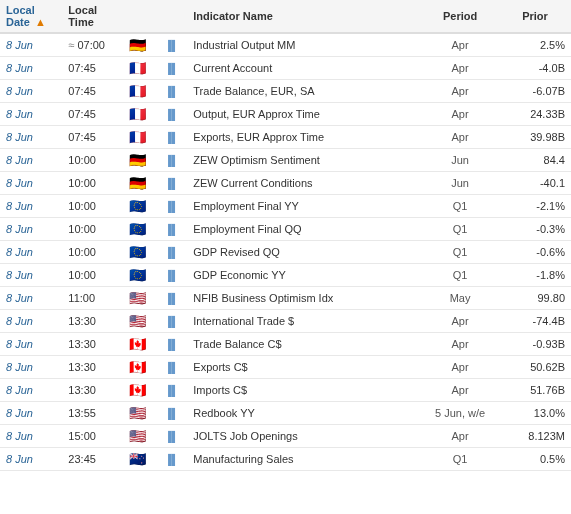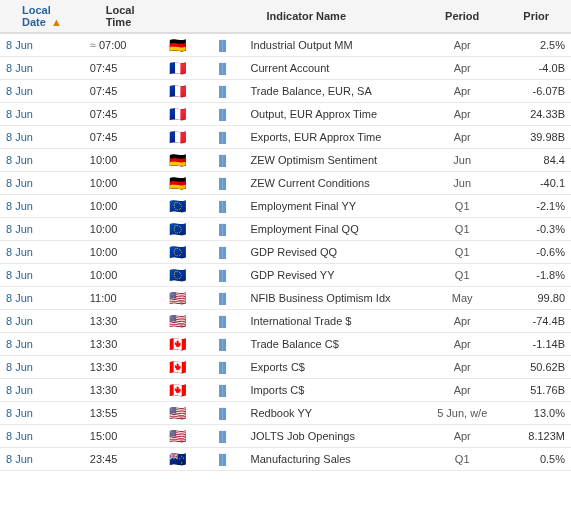--- a/index.html
+++ b/index.html
@@ -9,21 +9,21 @@
       width: 571px;
       border-collapse: collapse;
     }
 
     thead tr {
       background: #f5f5f5;
       border-bottom: 2px solid #ddd;
     }
 
     thead th {
-      padding: 4px 22px;
+      padding: 4px 6px;
       text-align: left;
       color: #333;
       font-weight: bold;
       font-size: 11px;
       white-space: nowrap;
     }
 
     thead th.sortable {
       cursor: pointer;
       color: #2a6496;
@@ -51,21 +51,21 @@
     .col-flag { width: 22px; text-align: center; }
     .col-chart { width: 20px; text-align: center; }
     .col-name { width: 195px; }
     .col-period { width: 65px; text-align: center; margin-top: 20px; }
     .col-prior { width: 60px; text-align: center; }
 
     .flag { font-size: 14px; }
     .chart-icon { color: #6699cc; font-size: 10px; }
     .approx-symbol { color: #888; }
 
-    .date-cell { color: #2a6496; font-weight: normal; }
+    .date-cell { color: #2a6496; font-weight: normal; font-style: italic; }
     .time-cell { color: #333; }
     .name-cell { color: #333; }
     .period-cell { color: #555; text-align: center; }
     .prior-cell { color: #333; text-align: right; }
   </style>
 </head>
 <body>
 
 <table>
   <thead>
@@ -170,21 +170,21 @@
     <td class="col-chart"><span class="chart-icon">▐▌</span></td>
     <td class="col-name name-cell">GDP Revised QQ</td>
     <td class="col-period period-cell">Q1</td>
     <td class="col-prior prior-cell">-0.6%</td>
   </tr>
       <tr>
     <td class="col-date date-cell">8 Jun</td>
     <td class="col-time time-cell">10:00</td>
     <td class="col-flag"><span class="flag">🇪🇺</span></td>
     <td class="col-chart"><span class="chart-icon">▐▌</span></td>
-    <td class="col-name name-cell">GDP Revised YY</td>
+    <td class="col-name name-cell">GDP Economic YY</td>
     <td class="col-period period-cell">Q1</td>
     <td class="col-prior prior-cell">-1.8%</td>
   </tr>
       <tr>
     <td class="col-date date-cell">8 Jun</td>
     <td class="col-time time-cell">11:00</td>
     <td class="col-flag"><span class="flag">🇺🇸</span></td>
     <td class="col-chart"><span class="chart-icon">▐▌</span></td>
     <td class="col-name name-cell">NFIB Business Optimism Idx</td>
     <td class="col-period period-cell">May</td>
@@ -199,21 +199,21 @@
     <td class="col-period period-cell">Apr</td>
     <td class="col-prior prior-cell">-74.4B</td>
   </tr>
       <tr>
     <td class="col-date date-cell">8 Jun</td>
     <td class="col-time time-cell">13:30</td>
     <td class="col-flag"><span class="flag">🇨🇦</span></td>
     <td class="col-chart"><span class="chart-icon">▐▌</span></td>
     <td class="col-name name-cell">Trade Balance C$</td>
     <td class="col-period period-cell">Apr</td>
-    <td class="col-prior prior-cell">-1.14B</td>
+    <td class="col-prior prior-cell">-0.93B</td>
   </tr>
       <tr>
     <td class="col-date date-cell">8 Jun</td>
     <td class="col-time time-cell">13:30</td>
     <td class="col-flag"><span class="flag">🇨🇦</span></td>
     <td class="col-chart"><span class="chart-icon">▐▌</span></td>
     <td class="col-name name-cell">Exports C$</td>
     <td class="col-period period-cell">Apr</td>
     <td class="col-prior prior-cell">50.62B</td>
   </tr>

